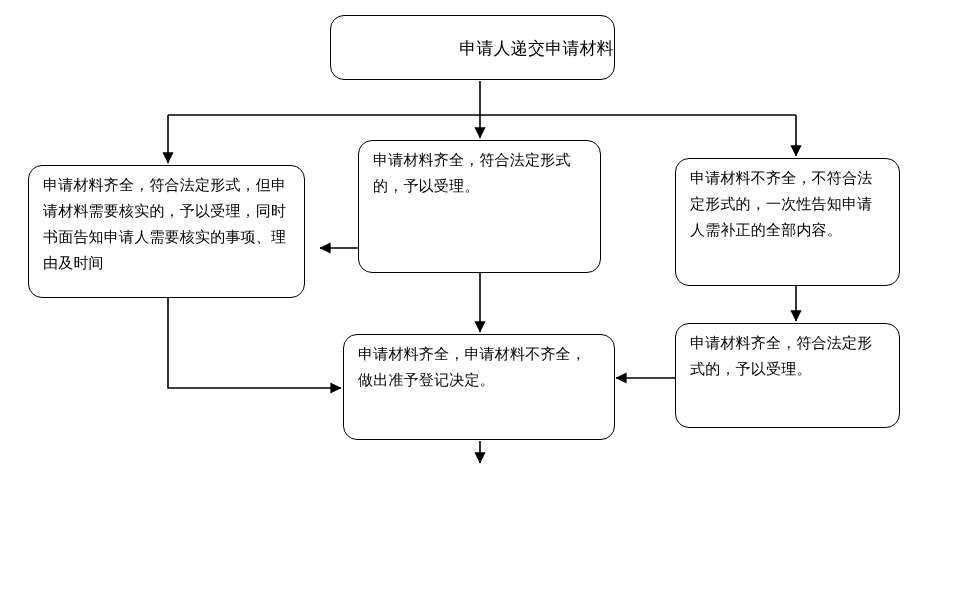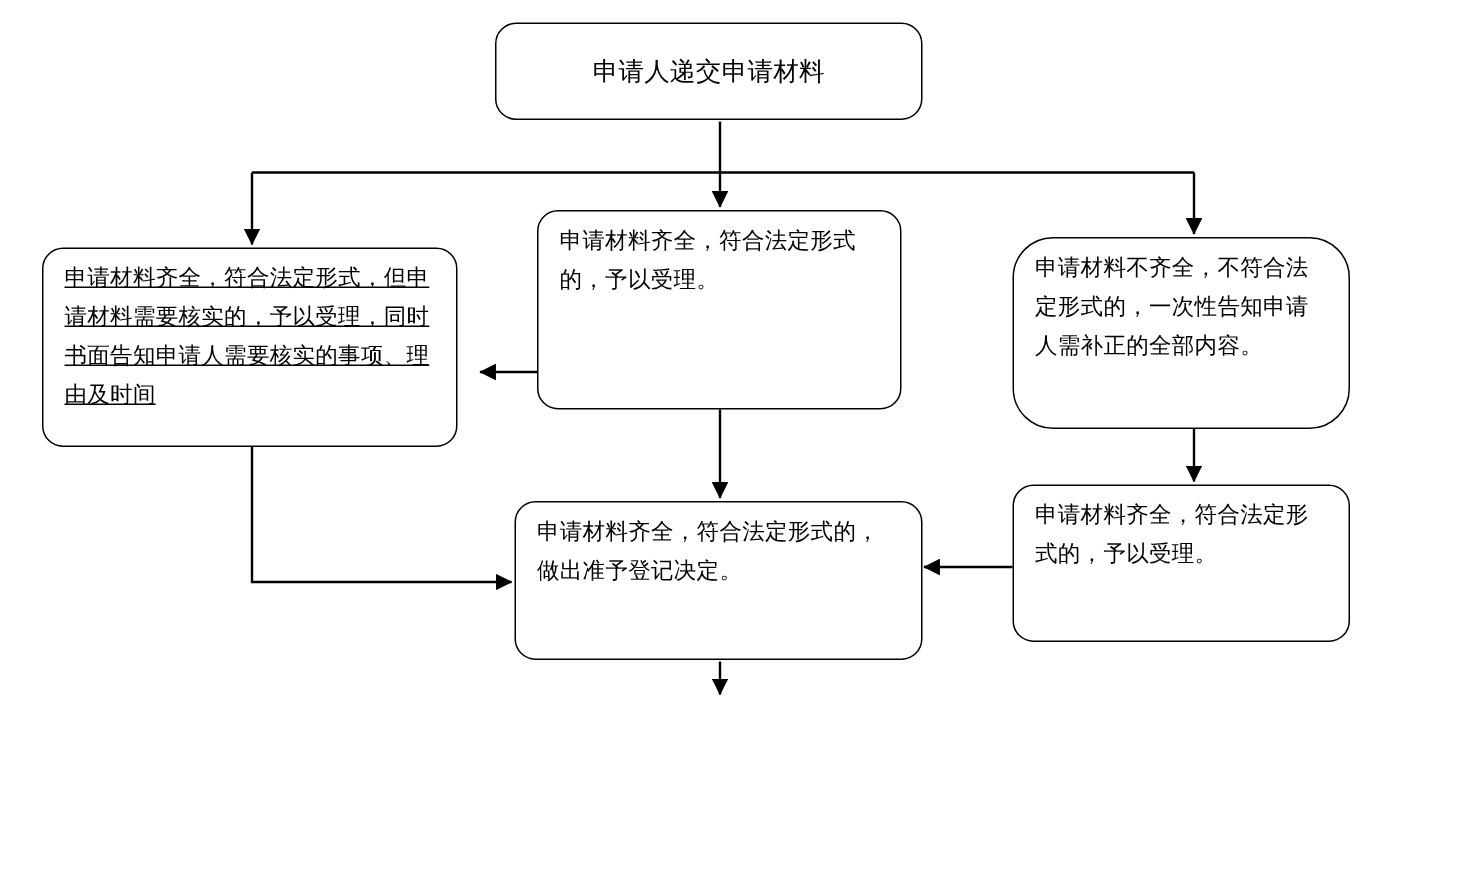--- a/index.html
+++ b/index.html
@@ -81,38 +81,38 @@
 
     <path d="M 168 298 L 168 388 L 341 388" stroke="#000000" stroke-width="1.6" fill="none" marker-end="url(#arrow)"></path>
 
     <path d="M 796 286 L 796 321" stroke="#000000" stroke-width="1.6" fill="none" marker-end="url(#arrow)"></path>
 
     <path d="M 675 378 L 616 378" stroke="#000000" stroke-width="1.6" fill="none" marker-end="url(#arrow)"></path>
 
     <path d="M 480 441 L 480 463" stroke="#000000" stroke-width="1.6" fill="none" marker-end="url(#arrow)"></path>
   </svg>
 
-  <div class="node title-node center-text" style="left:330px; top:15px; width:285px; height:65px;">
+  <div class="node title-node center-text" style="left:330px; top:15px; width:285px; height:65px;justify-content:flex-end;">
     <span class="node-text">申请人递交申请材料</span>
   </div>
 
-  <div class="node" style="left:28px; top:165px; width:277px; height:133px;text-decoration:underline;">
+  <div class="node" style="left:28px; top:165px; width:277px; height:133px;">
     <span class="node-text">申请材料齐全，符合法定形式，但申请材料需要核实的，予以受理，同时书面告知申请人需要核实的事项、理由及时间</span>
   </div>
 
   <div class="node" style="left:358px; top:140px; width:243px; height:133px;">
     <span class="node-text">申请材料齐全，符合法定形式的，予以受理。</span>
   </div>
 
-  <div class="node" style="left:675px; top:158px; width:225px; height:128px;border-radius:27px;">
+  <div class="node" style="left:675px; top:158px; width:225px; height:128px;">
     <span class="node-text">申请材料不齐全，不符合法定形式的，一次性告知申请人需补正的全部内容。</span>
   </div>
 
   <div class="node" style="left:675px; top:323px; width:225px; height:105px;">
     <span class="node-text">申请材料齐全，符合法定形式的，予以受理。</span>
   </div>
 
   <div class="node" style="left:343px; top:334px; width:272px; height:106px;">
-    <span class="node-text">申请材料齐全，符合法定形式的，做出准予登记决定。</span>
+    <span class="node-text">申请材料齐全，申请材料不齐全，做出准予登记决定。</span>
   </div>
 
 
 </div>
 
 </body></html>

